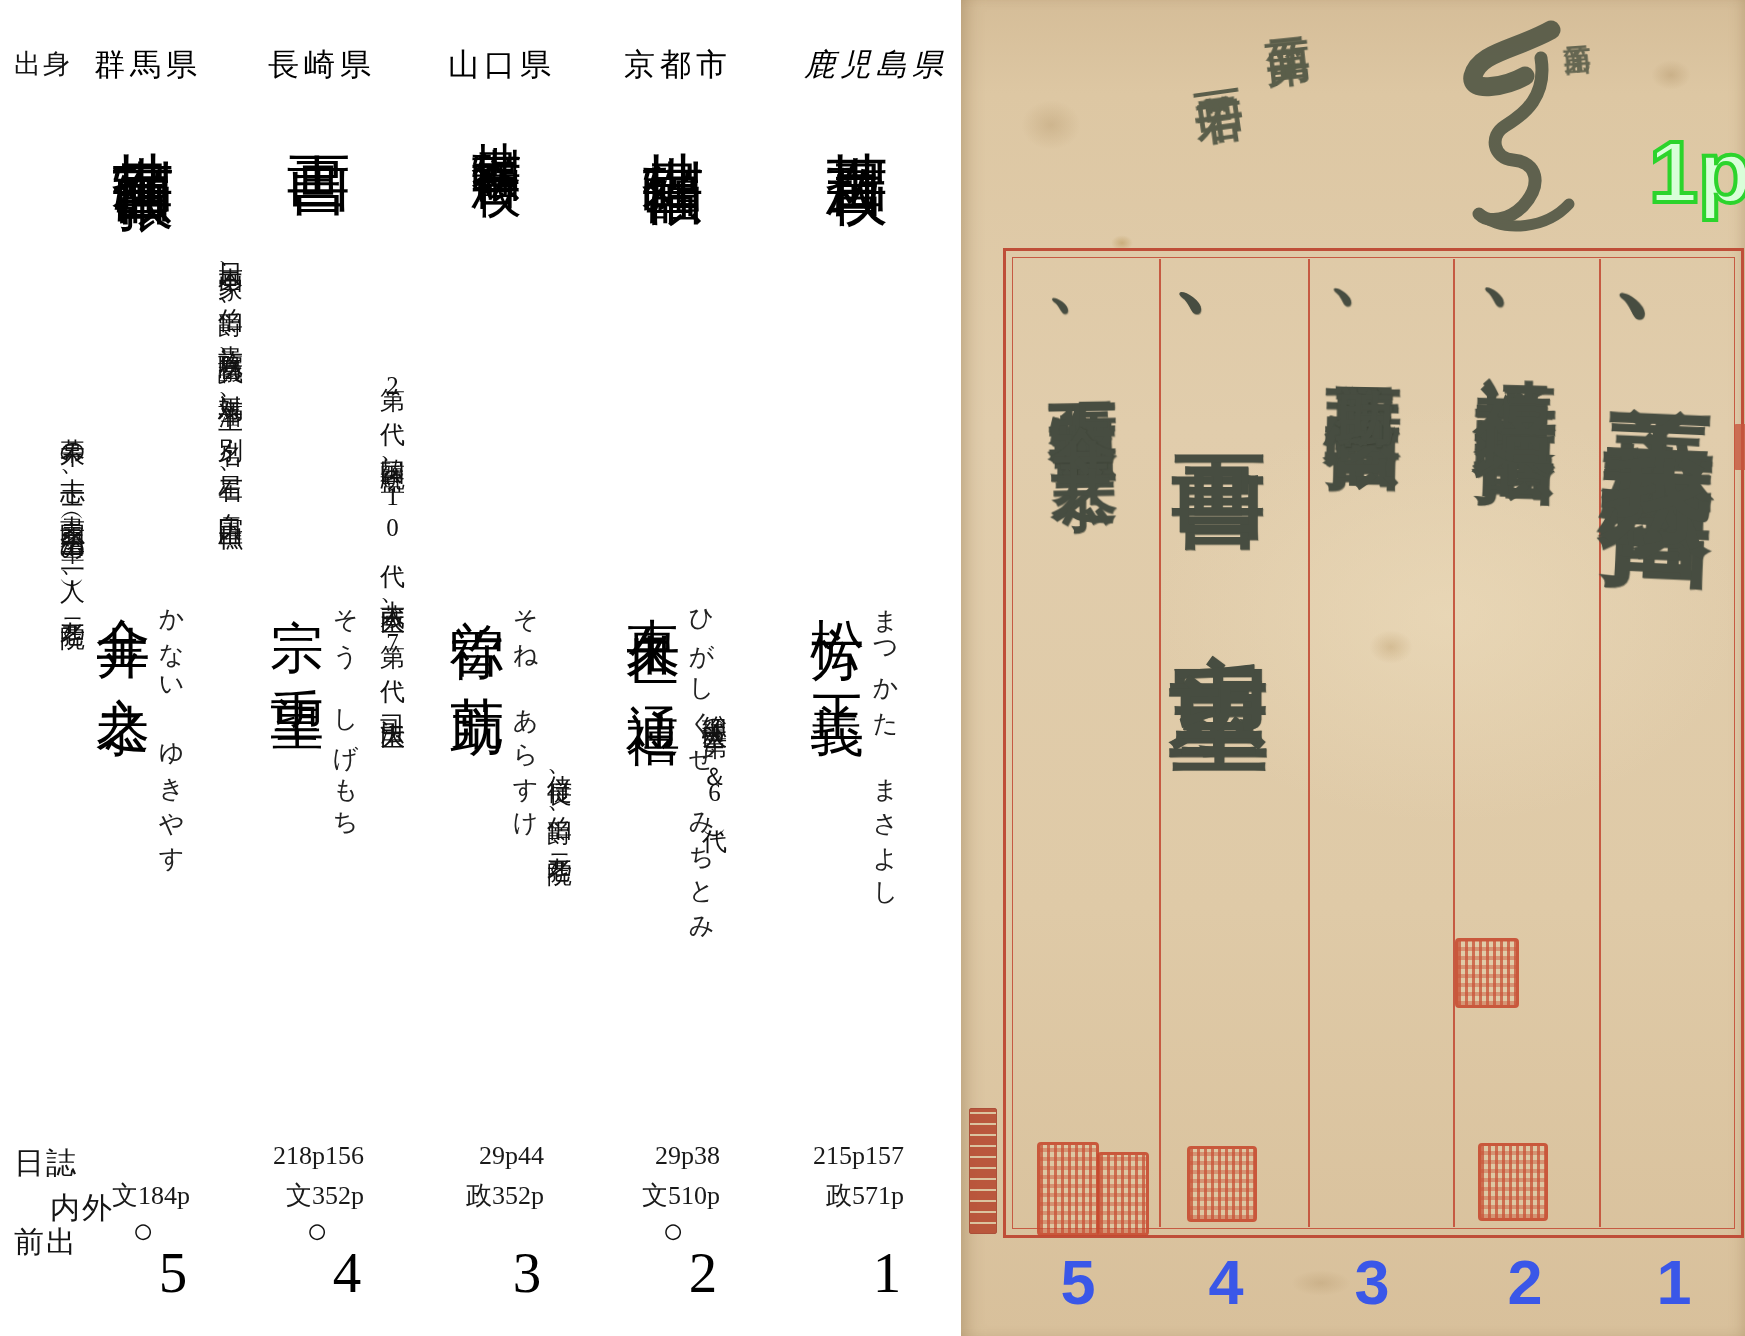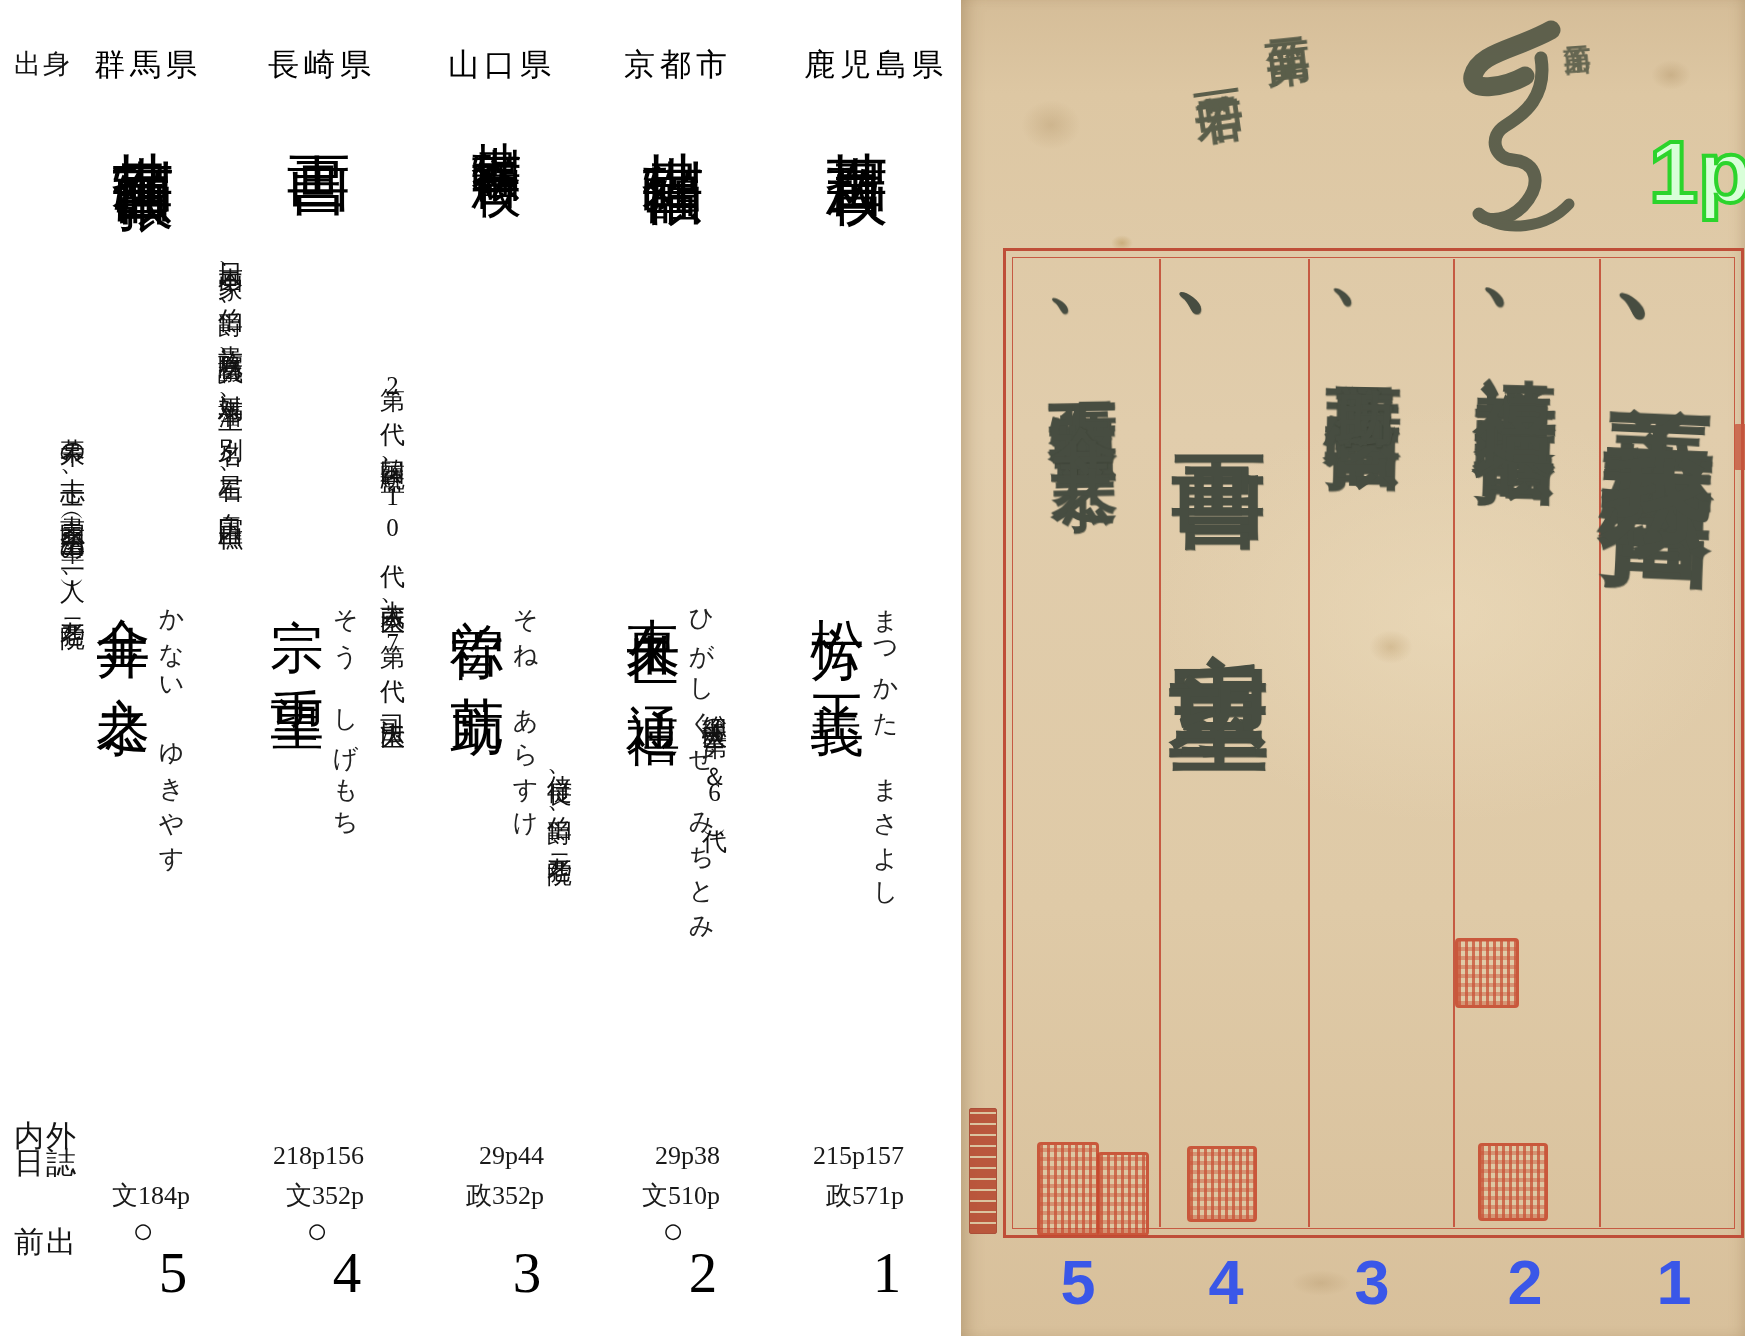--- a/index.html
+++ b/index.html
@@ -5,21 +5,21 @@
   html,body{margin:0;padding:0;background:#888;}
   #app{position:relative;width:1745px;height:1336px;overflow:hidden;background:#ffffff;
        font-family:"Liberation Serif","DejaVu Serif",serif;color:#000;}
   
   #left-panel{position:absolute;left:0;top:0;width:961px;height:1336px;background:#fff;}
   .edge-label{position:absolute;left:14px;font-size:30px;letter-spacing:2px;color:#151515;}
   .entry{position:absolute;inset:0;pointer-events:none;}
   .e1{--c:862px}.e2{--c:678px}.e3{--c:502px}.e4{--c:322px}.e5{--c:148px}
   .pref{position:absolute;top:44px;left:calc(var(--c) - 100px);width:200px;text-align:center;
         font-size:31px;letter-spacing:5px;white-space:nowrap;}
-  .e1 .pref{transform:translateX(14px);}
+  .e1 .pref{transform:translateX(14px);font-style:italic;}
   .v{writing-mode:vertical-rl;text-orientation:upright;line-height:1;}
   .work{position:absolute;top:102px;left:calc(var(--c) - 36px);font-size:62px;letter-spacing:5px;}
   .e3 .work{font-size:50px;letter-spacing:4px;left:calc(var(--c) - 30px);}
   .e4 .work{font-size:64px;}
   .nameblock{position:absolute;top:575px;left:calc(var(--c) - 52px);display:flex;gap:9px;align-items:flex-start;}
   .name{writing-mode:vertical-rl;text-orientation:upright;line-height:1;font-size:54px;letter-spacing:8px;}
   .furi{writing-mode:vertical-rl;text-orientation:upright;line-height:1;font-size:25px;letter-spacing:6px;margin-top:16px;color:#222;}
   .desc{position:absolute;font-size:25px;letter-spacing:4px;line-height:1.12;color:#111;height:760px;}
   .e1 .desc{left:700px;top:695px;}
   .e2 .desc{left:545px;top:755px;}
@@ -79,21 +79,21 @@
   .flourish{position:absolute;left:492px;top:16px;opacity:.85;filter:blur(0.4px);}
 </style>
 </head>
 <body>
 
 <div id="app">
 
   <div id="left-panel">
     <span class="edge-label" style="top:46px;font-size:27px;">出身</span>
     <span class="edge-label" style="top:1143px;">日誌</span>
-    <span class="edge-label" style="top:1116px;">内外</span>
+    <span class="edge-label" style="top:1188px;margin-left:36px;">内外</span>
     <span class="edge-label" style="top:1222px;">前出</span>
 
     <div class="entry e1">
       <div class="pref">鹿児島県</div>
       <div class="work v">拙書百枚</div>
       <div class="nameblock">
         <span class="name">松方　正義</span>
         <span class="furi">まつかた　まさよし</span>
       </div>
       <div class="desc v">総理大臣（第4＆6代）</div>

